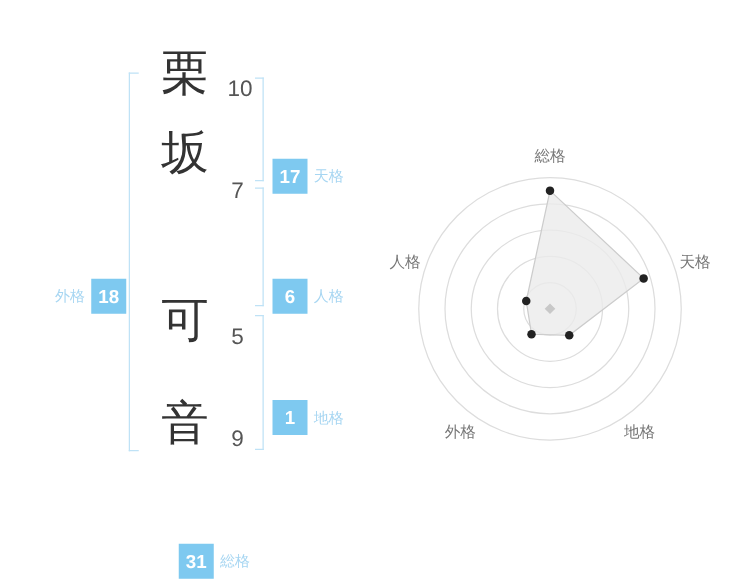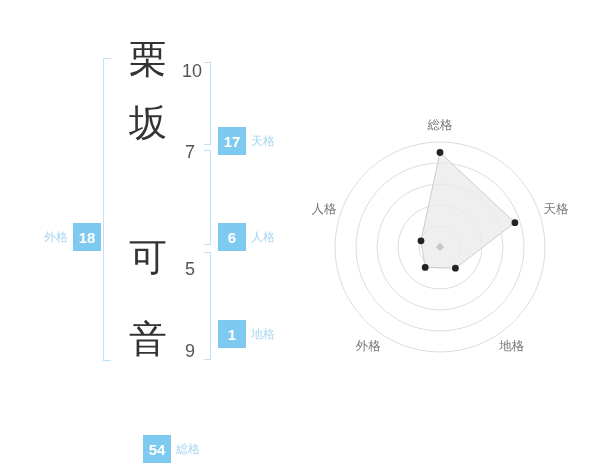--- a/index.html
+++ b/index.html
@@ -98,21 +98,21 @@
     <span class="badge">6</span>
     <span class="kaku-label">人格</span>
   </div>
 
   <div class="kaku" style="left:218px;top:283px">
     <span class="badge">1</span>
     <span class="kaku-label">地格</span>
   </div>
 
   <div class="kaku" style="left:143px;top:398px">
-    <span class="badge">54</span>
+    <span class="badge">31</span>
     <span class="kaku-label">総格</span>
   </div>
 
   <svg class="radar" viewBox="0 0 280 280">
       <circle cx="140" cy="140" r="105.0" fill="none" stroke="#dddddd" stroke-width="1"></circle>
       <circle cx="140" cy="140" r="84.0" fill="none" stroke="#dddddd" stroke-width="1"></circle>
       <circle cx="140" cy="140" r="63.0" fill="none" stroke="#dddddd" stroke-width="1"></circle>
       <circle cx="140" cy="140" r="42.0" fill="none" stroke="#dddddd" stroke-width="1"></circle>
       <circle cx="140" cy="140" r="21.0" fill="none" stroke="#dddddd" stroke-width="1"></circle>
       <polygon points="140.0,45.5 214.9,115.7 155.4,161.2 125.2,160.4 121.0,133.8" fill="#ebebeb" fill-opacity="0.8" stroke="#cccccc" stroke-width="1"></polygon>

